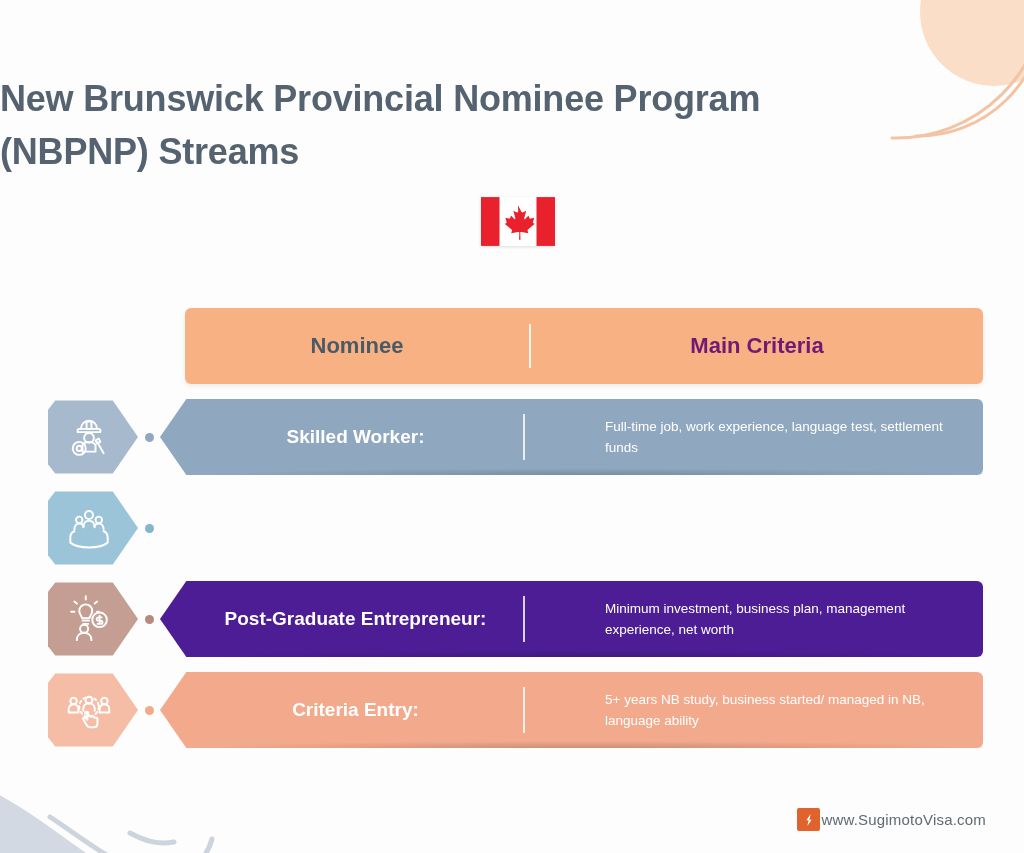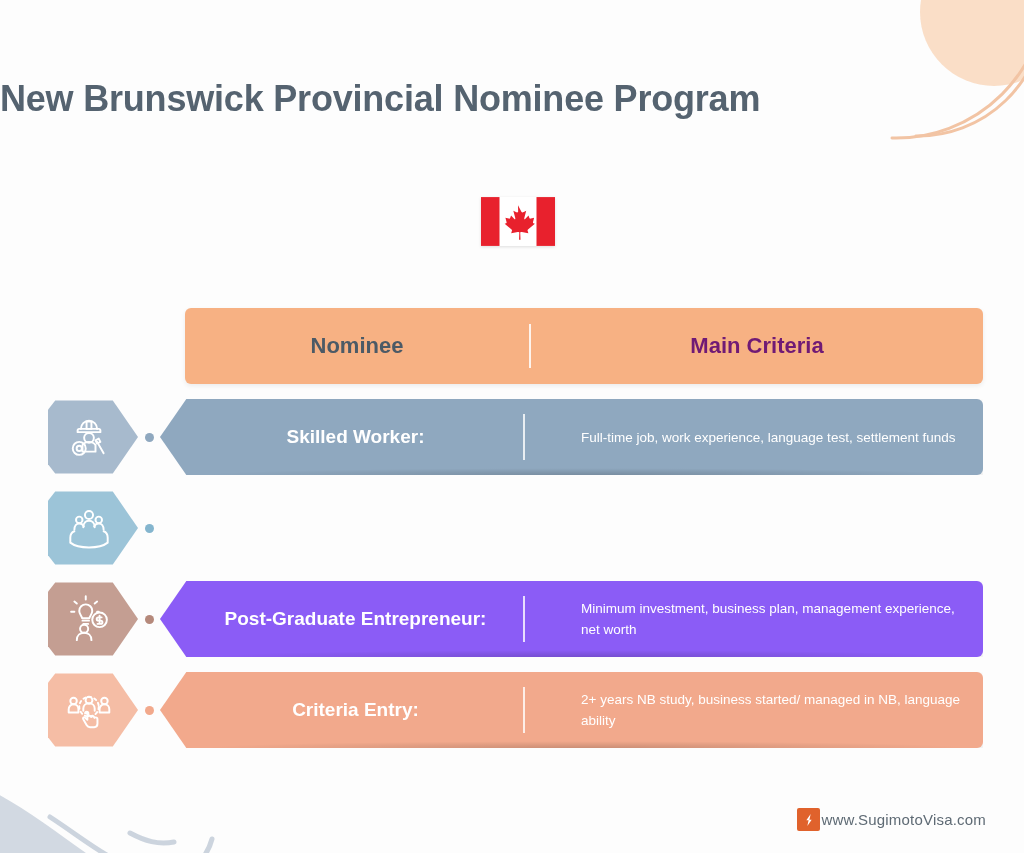--- a/index.html
+++ b/index.html
@@ -171,21 +171,21 @@
     font-weight: bold;
   }
   .bar-div {
     width: 2px;
     height: 46px;
     background: rgba(255,255,255,.8);
     flex: 0 0 2px;
   }
   .bar-criteria {
     flex: 1;
-    padding-left: 56px;
+    padding-left: 80px;
     padding-right: 20px;
     color: #ffffff;
     font-size: 13.5px;
     line-height: 21px;
   }
 
   
   .footer {
     position: absolute;
     right: 38px;
@@ -221,20 +221,21 @@
   </svg>
 
   <svg class="deco-bl-wave" viewBox="0 0 300 190">
     <path d="M 0 50 C 70 58, 130 118, 200 162 C 235 182, 265 190, 300 190 L 0 190 Z" fill="#c3ccd8" opacity=".75"></path>
     <path d="M 120 96 C 160 122, 190 150, 232 154 C 258 156, 276 140, 282 118" fill="none" stroke="#c3ccd8" stroke-width="5" stroke-linecap="round" opacity=".85"></path>
     <path d="M 200 112 C 215 120, 228 124, 244 121" fill="none" stroke="#c3ccd8" stroke-width="5" stroke-linecap="round" opacity=".85"></path>
   </svg>
 
   <div class="title">
     <div>New Brunswick Provincial Nominee Program</div>
+    <div>(NBPNP) Streams</div>
   </div>
 
   <div class="flag-wrap">
     <svg viewBox="0 0 100 66" width="74" height="49">
       <rect x="0" y="0" width="100" height="66" fill="#ffffff"></rect>
       <rect x="0" y="0" width="25" height="66" fill="#e8212d"></rect>
       <rect x="75" y="0" width="25" height="66" fill="#e8212d"></rect>
       <path fill="#e8212d" d="M50 11 l4.6 8.8 c0.7 1.3 1.9 1.1 3.1 0.4 l3.4-1.8 -2.5 9.6 c-0.5 2.1 0.2 2.7 1.4 1.4 l4.2-4.6 1.2 3.4 c0.4 1.1 1 1 2 0.8 l4.4-0.9 -1.4 5.3 c-0.3 1.2 -0.4 1.6 0.5 1.9 l1.9 0.9 -9.3 7.5 c-0.9 0.9 -0.6 1.2 -0.3 2.5 l0.8 2.7 -8.8 -1.7 c-1.1 -0.2 -2.2 -0.3 -2.2 0.7 l0.4 9.9 -2 0 0.4 -9.9 c0 -1 -1.1 -0.9 -2.2 -0.7 l-8.8 1.7 0.8 -2.7 c0.3 -1.3 0.6 -1.6 -0.3 -2.5 l-9.3 -7.5 1.9 -0.9 c0.9 -0.3 0.8 -0.7 0.5 -1.9 l-1.4 -5.3 4.4 0.9 c1 0.2 1.6 0.3 2 -0.8 l1.2 -3.4 4.2 4.6 c1.2 1.3 1.9 0.7 1.4 -1.4 l-2.5 -9.6 3.4 1.8 c1.2 0.7 2.4 0.9 3.1 -0.4 z"></path>
     </svg>
   </div>
@@ -303,21 +304,21 @@
             <circle cx="45" cy="33" r="9"></circle>
             <path d="M45 28 v10 M47.5 30 h-4 a2 2 0 0 0 0 4 h3 a2 2 0 0 1 0 4 h-4"></path>
             <circle cx="26" cy="44" r="5"></circle>
             <path d="M17 58 c0-6 4-9 9-9 s9 3 9 9"></path>
           </g>
         </svg>
       </div>
       <div class="connector">
         <div class="dot" style="background:#b5897b"></div>
       </div>
-      <div class="bar" style="background:#8b5cf6">
+      <div class="bar" style="background:#4c1d95">
         <div class="bar-shadow"></div>
         <div class="bar-stream">Post-Graduate Entrepreneur:</div>
         <div class="bar-div"></div>
         <div class="bar-criteria">Minimum investment, business plan, management experience, net worth</div>
       </div>
     </div>
 
     <div class="row">
       <div class="badge" style="background:#f5bda5">
         <svg viewBox="0 0 64 64">
@@ -333,21 +334,21 @@
           </g>
         </svg>
       </div>
       <div class="connector">
         <div class="dot" style="background:#f2a98c"></div>
       </div>
       <div class="bar" style="background:#f2a98c">
         <div class="bar-shadow"></div>
         <div class="bar-stream">Criteria Entry:</div>
         <div class="bar-div"></div>
-        <div class="bar-criteria">2+ years NB study, business started/ managed in NB, language ability</div>
+        <div class="bar-criteria">5+ years NB study, business started/ managed in NB, language ability</div>
       </div>
     </div>
 
   </div>
 
   <div class="footer">
     <div class="footer-logo">
       <svg viewBox="0 0 24 24" width="16" height="16">
         <path d="M14.5 3 L8 12.2 h3.4 L9.5 21 L16 11.6 h-3.4z" fill="#ffffff"></path>
       </svg>

